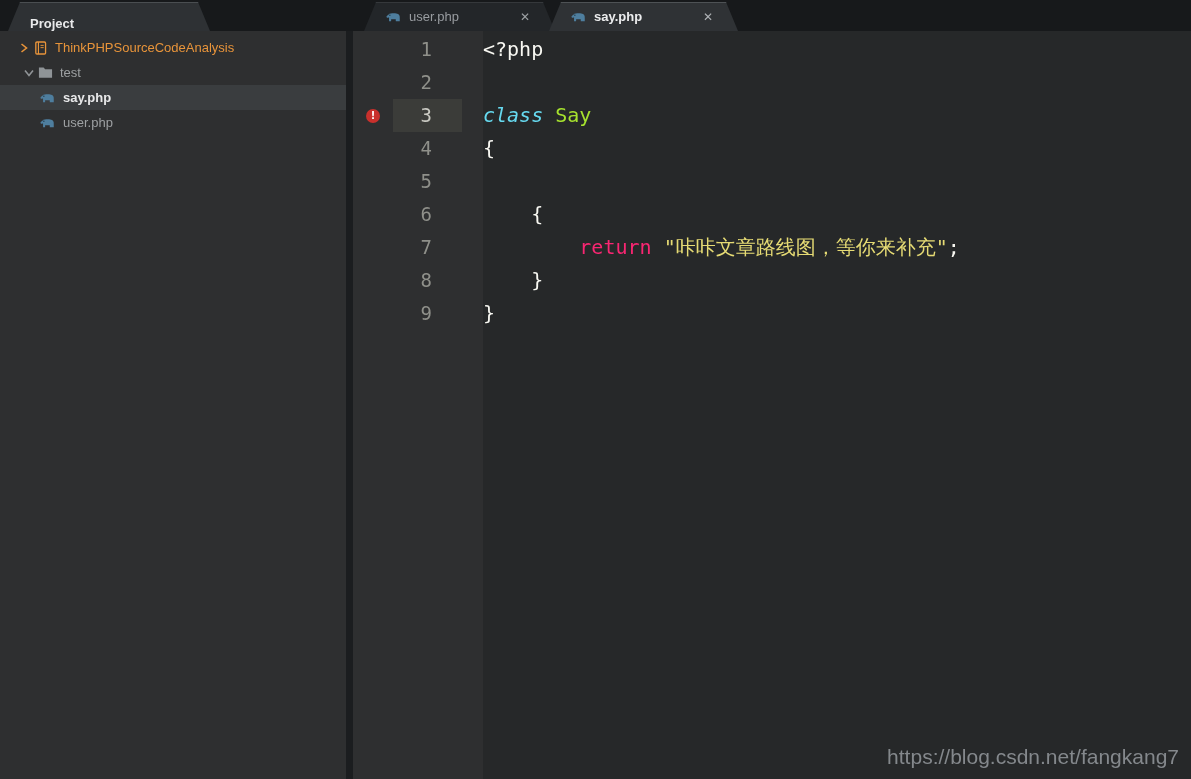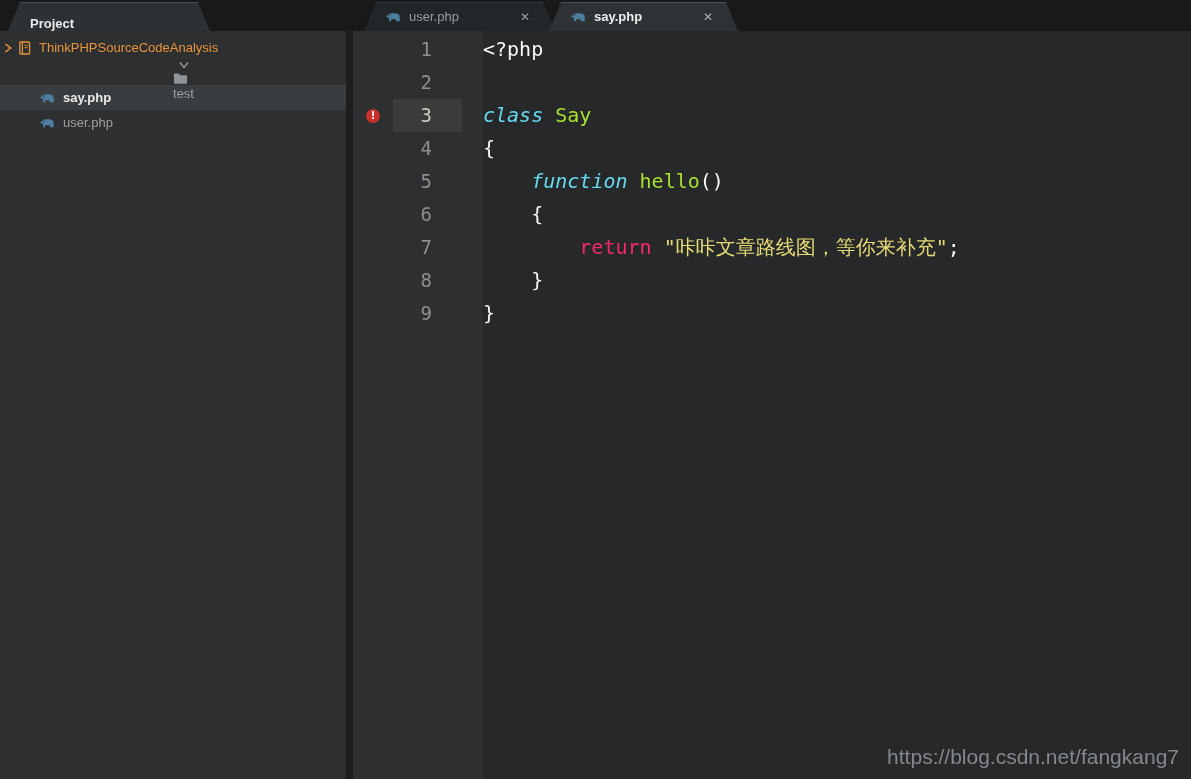--- a/index.html
+++ b/index.html
@@ -143,36 +143,36 @@
           <circle cx="15.2" cy="5.4" r="0.8" fill="#1B2A33"></circle>
         </svg>
       </span>
     <span>say.php</span>
     <span class="tab-close">✕</span>
   </div>
 </div>
 
 <div class="sidebar">
   <div class="tree" id="tree">
-      <div class="tree-row accent" style="padding-left: 0;">
+      <div class="tree-row accent" style="padding-left: 16px;">
         <span class="chev">
           <svg width="8" height="10" viewBox="0 0 8 10">
             <path d="M1.5 1 L6.5 5 L1.5 9" fill="none" stroke="currentColor" stroke-width="1.6"></path>
           </svg>
         </span>
         <span class="tree-ico no-flip">
           <svg width="15" height="16" viewBox="0 0 16 16">
             <rect x="3" y="1.6" width="10.4" height="12.8" rx="1.2" fill="none" stroke="var(--accent)" stroke-width="1.4"></rect>
             <path d="M5.8 1.6 V14.4" stroke="var(--accent)" stroke-width="1.2"></path>
             <path d="M8 5.2 H11.4 M8 7.6 H11.4" stroke="var(--accent)" stroke-width="1"></path>
           </svg>
         </span>
         <span>ThinkPHPSourceCodeAnalysis</span>
       </div>
-      <div class="tree-row" style="padding-left: 21px; flex-direction: column;">
+      <div class="tree-row" style="padding-left: 21px;">
         <span class="chev expanded">
           <svg width="8" height="10" viewBox="0 0 8 10">
             <path d="M1.5 1 L6.5 5 L1.5 9" fill="none" stroke="currentColor" stroke-width="1.6"></path>
           </svg>
         </span>
         <span class="tree-ico no-flip">
           <svg width="15" height="13" viewBox="0 0 16 13">
             <path d="M1 1.2 H6 L7.6 3 H15 V12 H1 Z" fill="#8F9497"></path>
           </svg>
         </span>
@@ -228,21 +228,20 @@
       <div class="code-row">
         <span class="err-cell"></span>
         <span class="num-cell">4</span>
         <span class="gap-cell"></span>
         <span class="code-cell"><span class="tok-plain">{</span></span>
       </div>
       <div class="code-row">
         <span class="err-cell"></span>
         <span class="num-cell">5</span>
         <span class="gap-cell"></span>
-        <span class="code-cell"><span class="tok-plain">    </span><span class="tok-keyword">function</span><span class="tok-plain"> </span><span class="tok-entity">hello</span><span class="tok-plain">()</span></span>
       </div>
       <div class="code-row">
         <span class="err-cell"></span>
         <span class="num-cell">6</span>
         <span class="gap-cell"></span>
         <span class="code-cell"><span class="tok-plain">    {</span></span>
       </div>
       <div class="code-row">
         <span class="err-cell"></span>
         <span class="num-cell">7</span>

